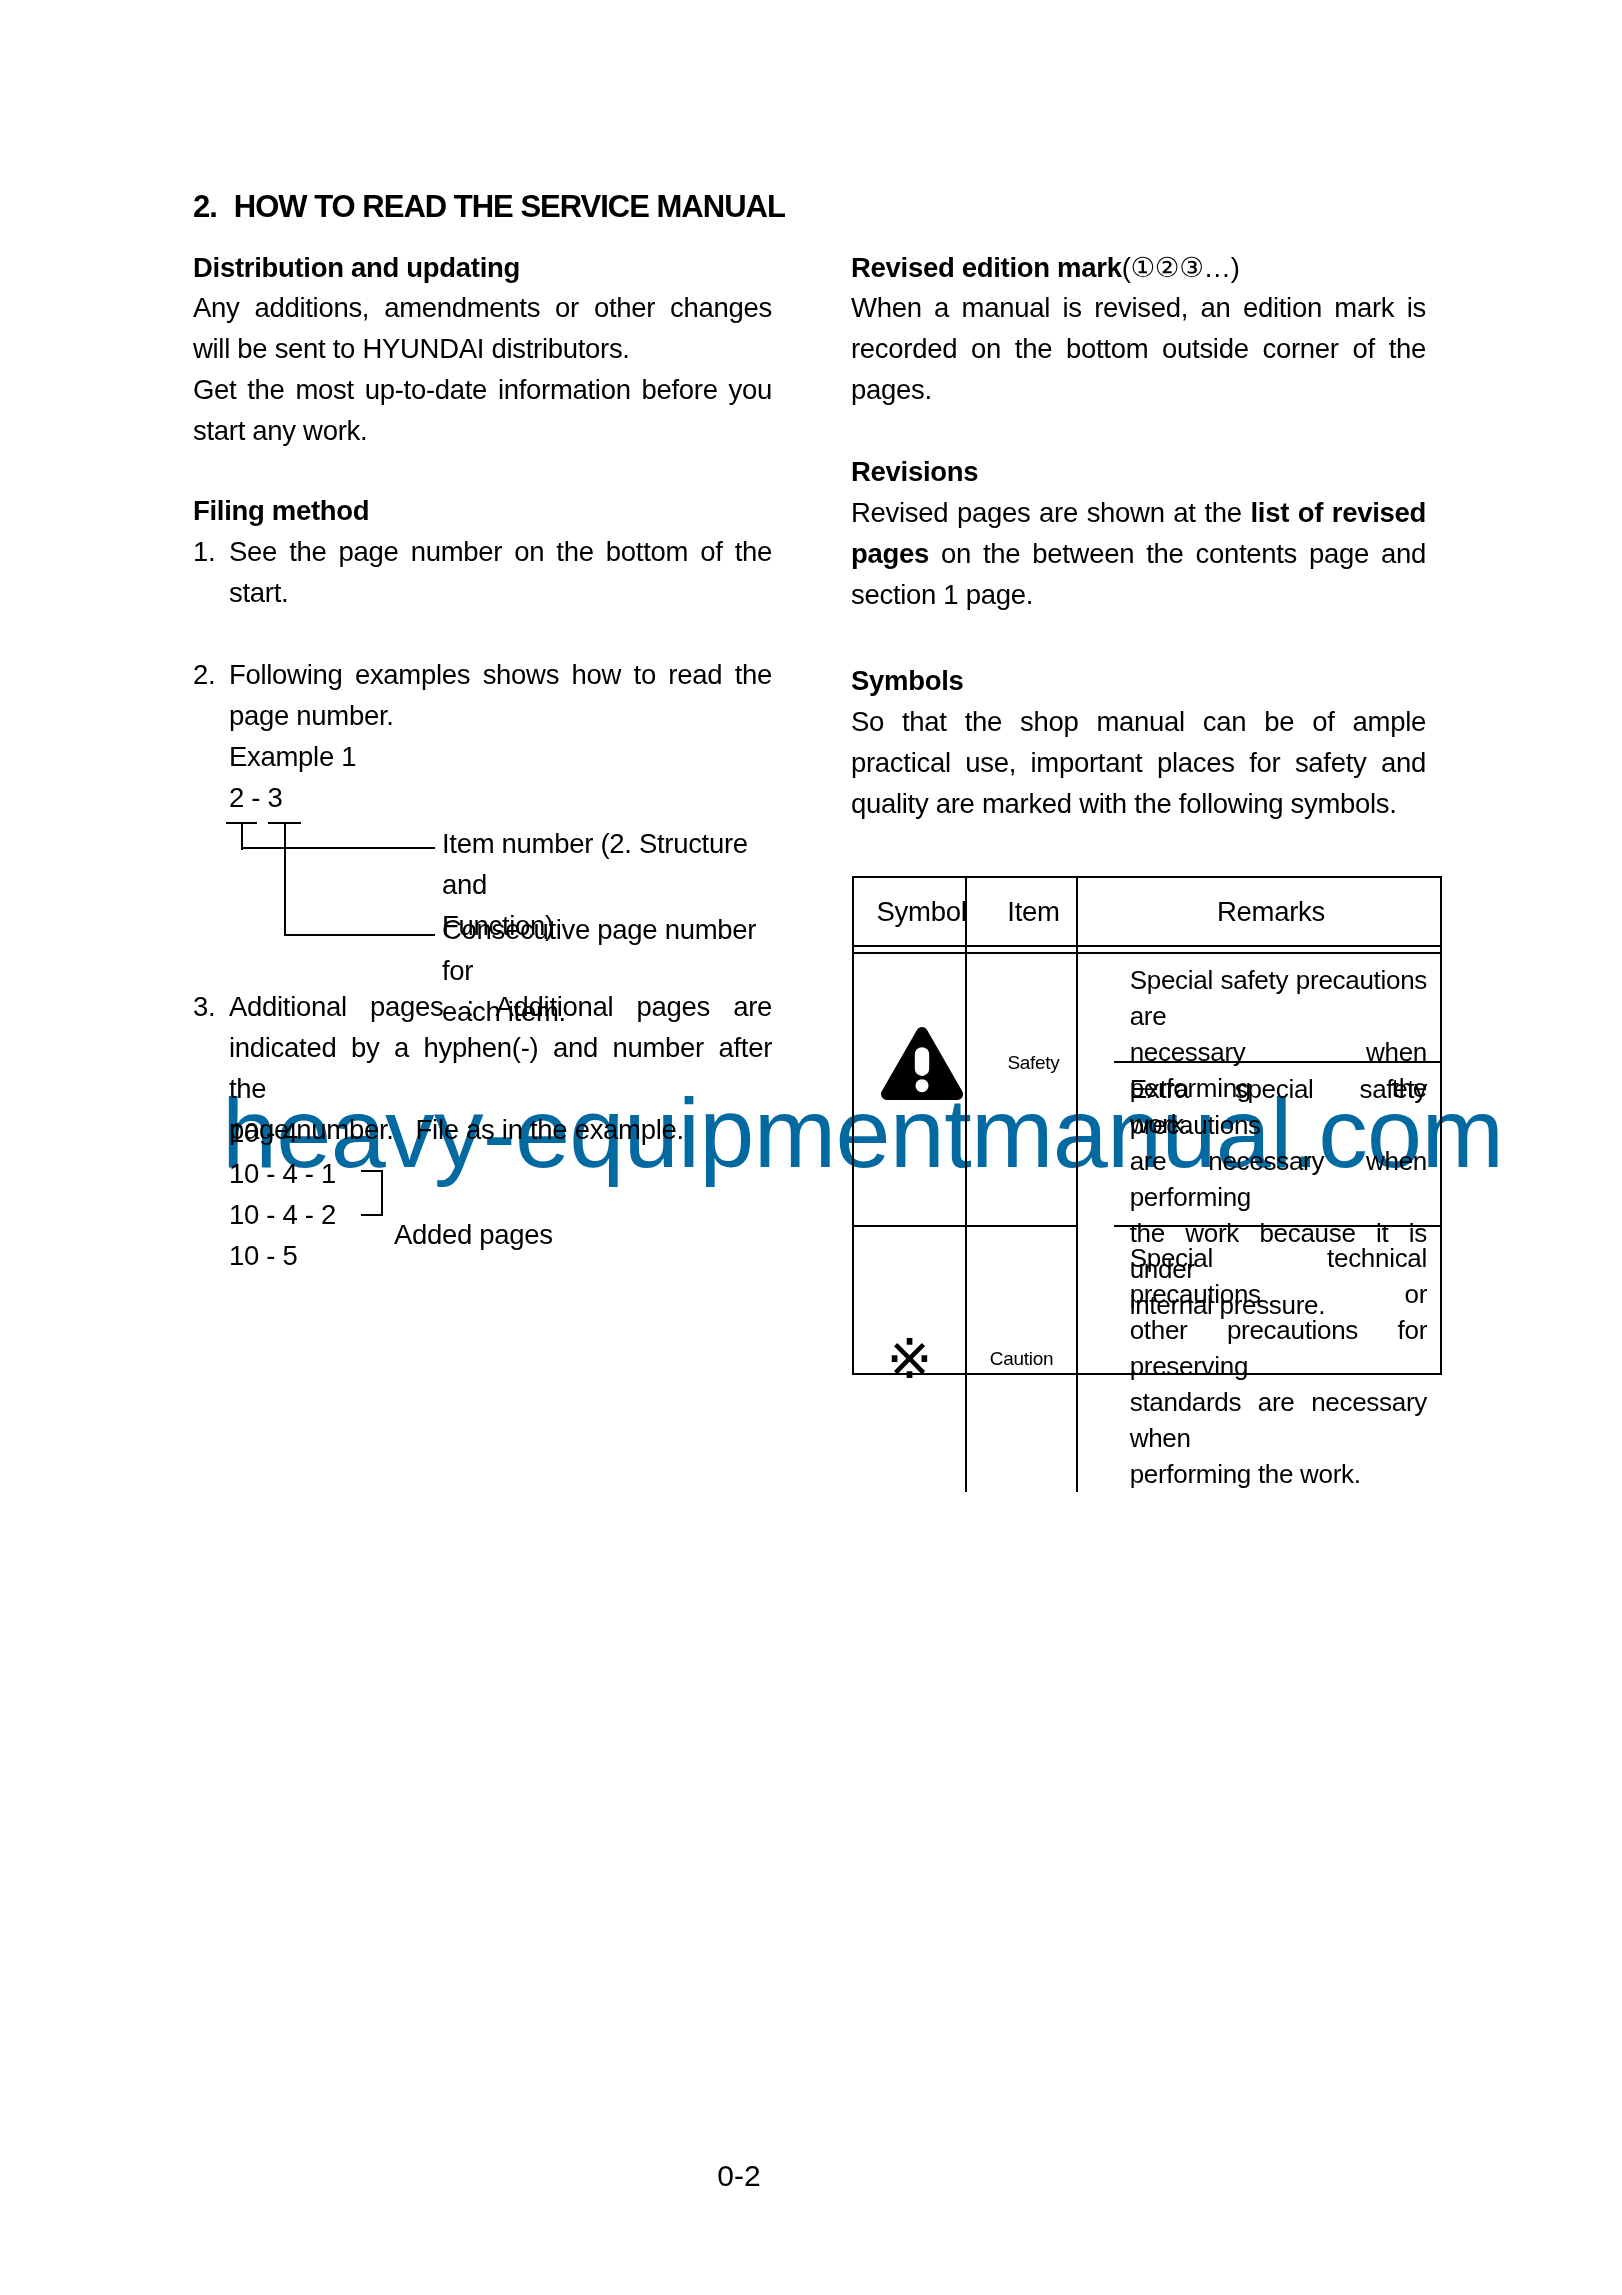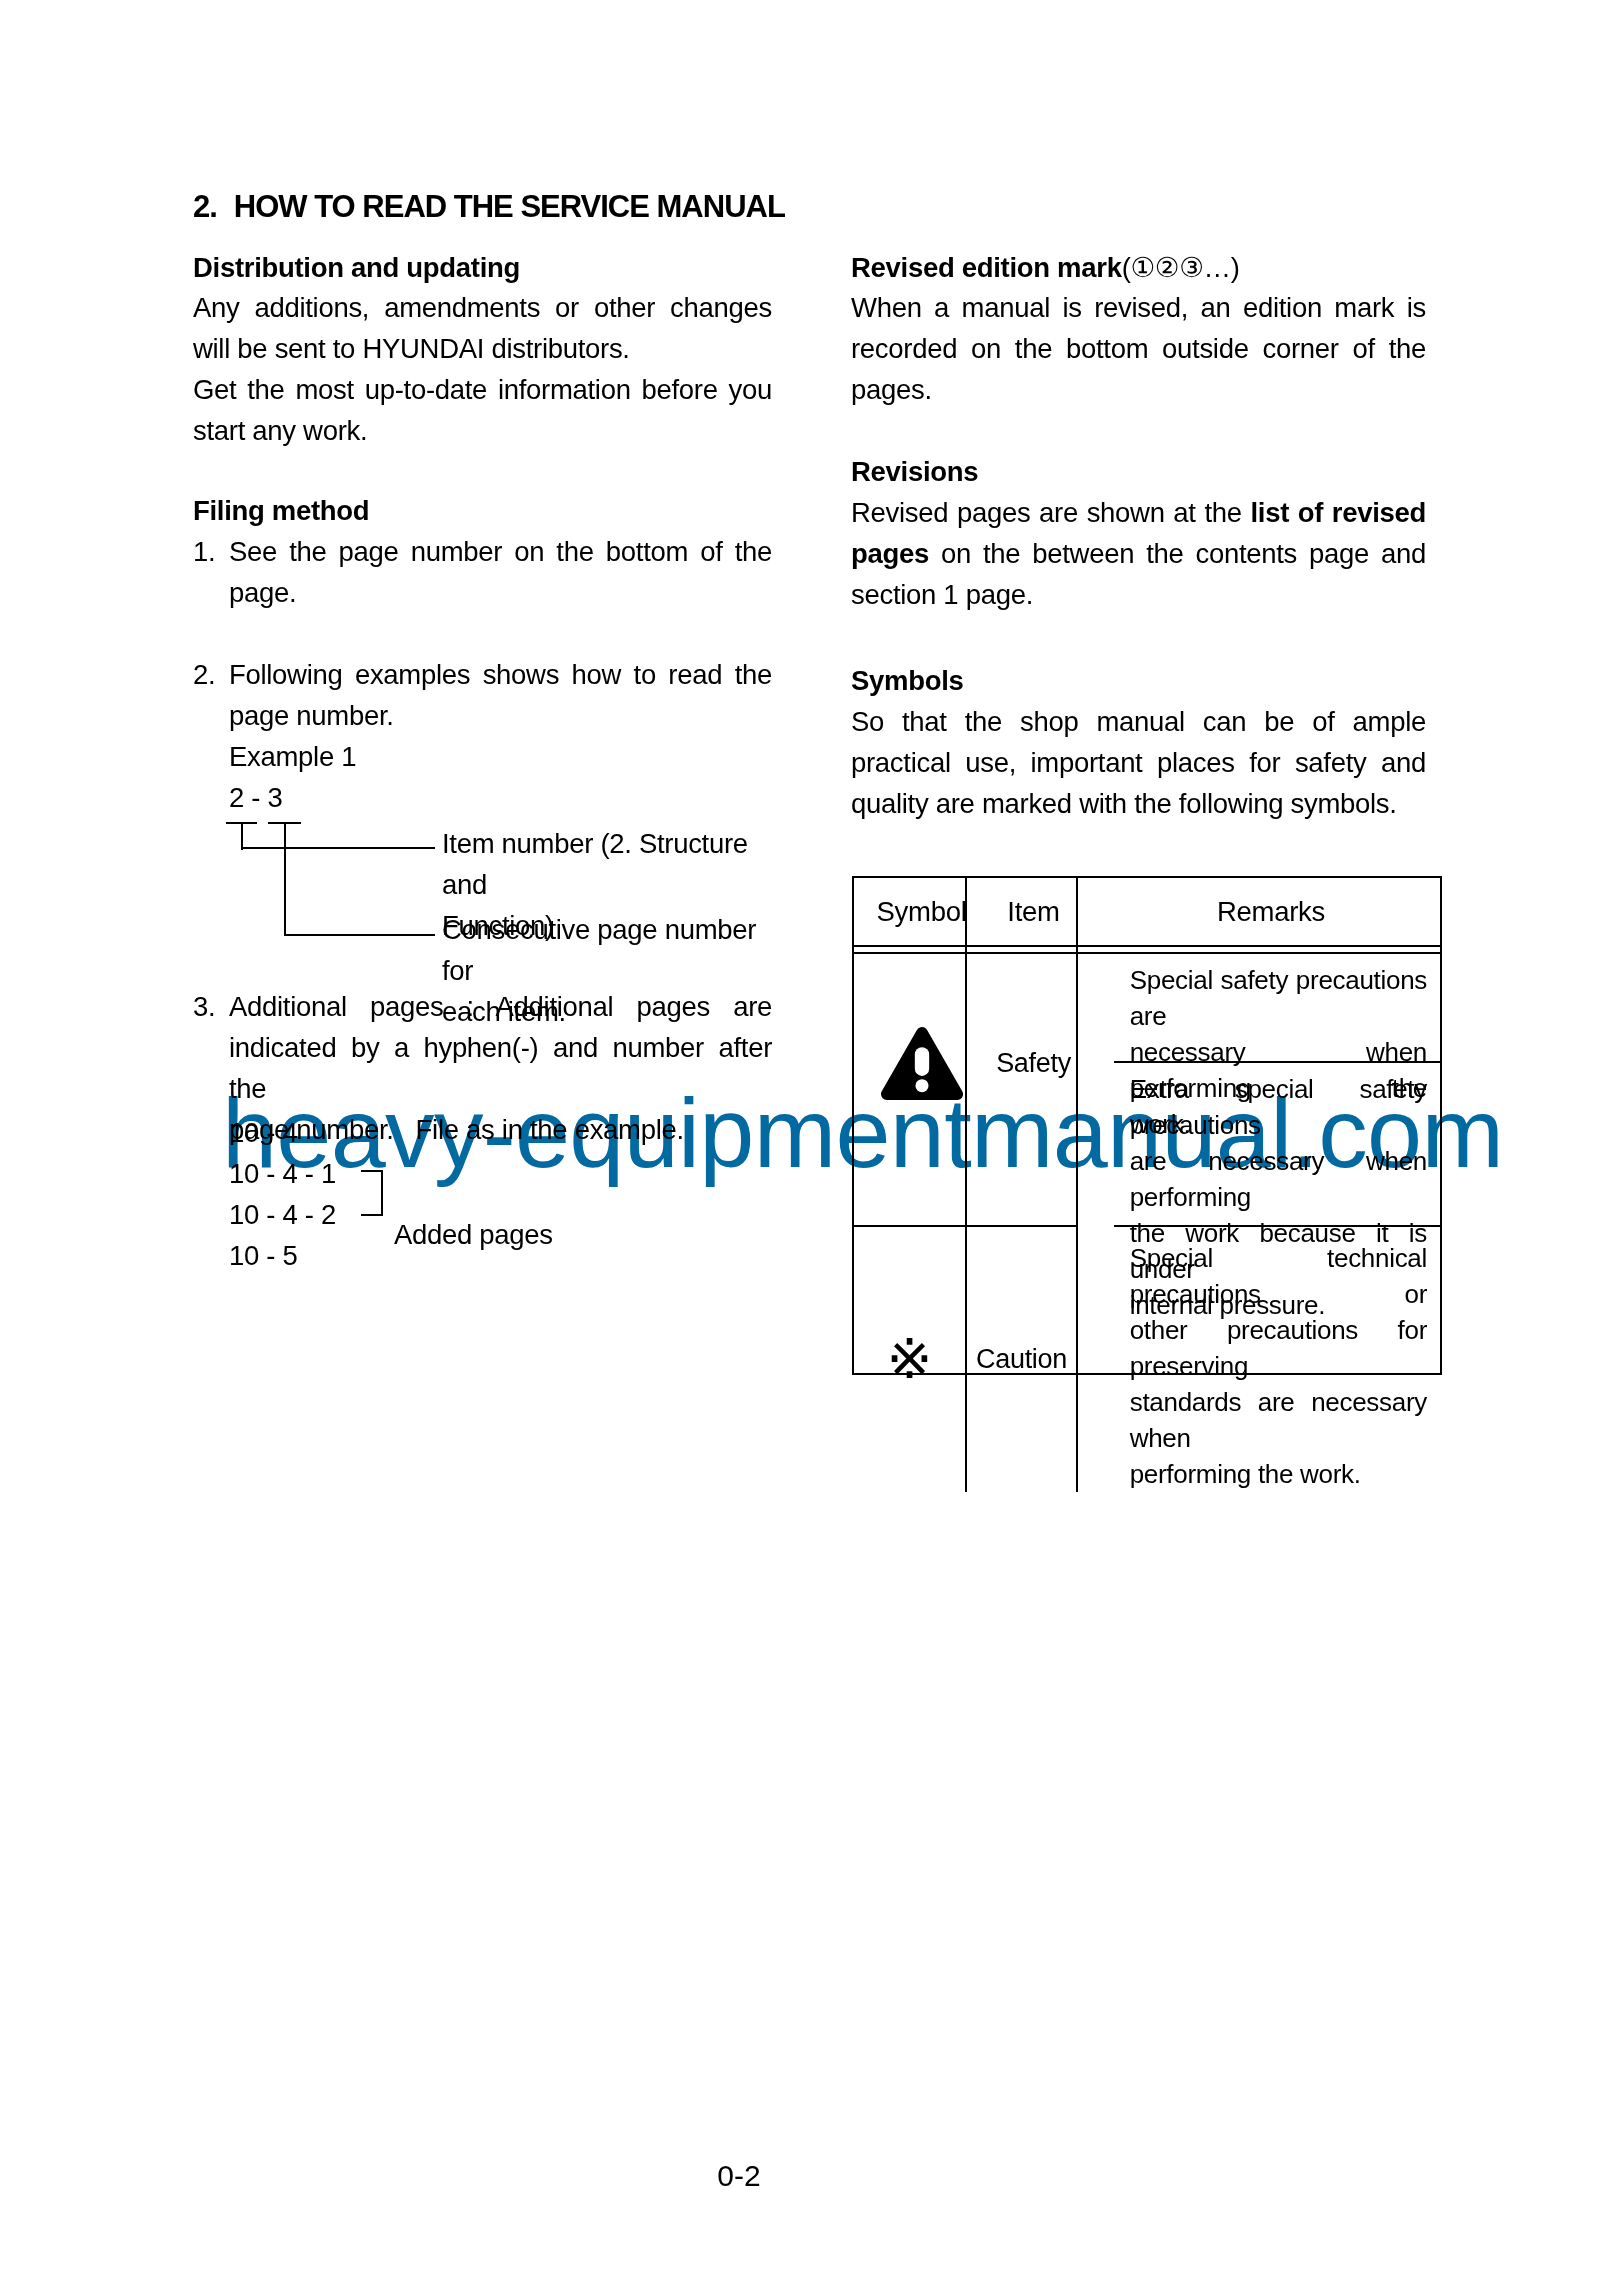--- a/index.html
+++ b/index.html
@@ -24,21 +24,21 @@
     display:grid;grid-template-columns:113px 111px 1fr;
     grid-template-rows:69px 6.5px 109px 164px 1fr;
   }
   .cell{box-sizing:border-box;}
   .br{border-right:2px solid #000;}
   .bb{border-bottom:2px solid #000;padding-left:24px;}
   .hd{display:flex;align-items:center;justify-content:center;
       font-size:27.5px;letter-spacing:-0.3px;}
   .symcell{display:flex;align-items:center;justify-content:center;}
   .lift{padding-bottom:52px;}
-  .itemtxt{font-size:27px;letter-spacing:-0.3px;}
+  .itemtxt{font-size:19px;letter-spacing:-0.3px;}
   .rmk{padding:8.5px 13px 0 15.7px;margin-left:36px;}
   .rmk .ln{font-size:26px;line-height:36px;letter-spacing:-0.3px;}
   .caution-glyph{font-size:55px;line-height:55px;}
   .watermark{
     position:absolute;left:222px;top:1083px;
     font-size:99px;line-height:99px;letter-spacing:-0.7px;white-space:nowrap;
     mix-blend-mode:multiply;z-index:5;
   }
   .pgnum{position:absolute;left:0;top:2157px;width:1478px;text-align:center;
     font-size:30px;line-height:37px;}
@@ -58,21 +58,21 @@
     <div class="ln">will be sent to HYUNDAI distributors.</div>
     <div class="ln just">Get the most up-to-date information before you</div>
     <div class="ln">start any work.</div>
   </div>
 
   <div class="abs h" style="left:193px;top:490px;">Filing method</div>
 
   <div class="abs num" style="left:193px;top:531px;">1.</div>
   <div class="abs" style="left:229px;top:531px;width:543px;">
     <div class="ln just">See the page number on the bottom of the</div>
-    <div class="ln">page.</div>
+    <div class="ln">start.</div>
   </div>
 
   <div class="abs num" style="left:193px;top:654px;">2.</div>
   <div class="abs" style="left:229px;top:654px;width:543px;">
     <div class="ln just">Following examples shows how to read the</div>
     <div class="ln">page number.</div>
   </div>
 
   <div class="abs ln" style="left:229px;top:736px;">Example 1</div>
   <div class="abs ln" style="left:229px;top:777px;">2 - 3</div>

